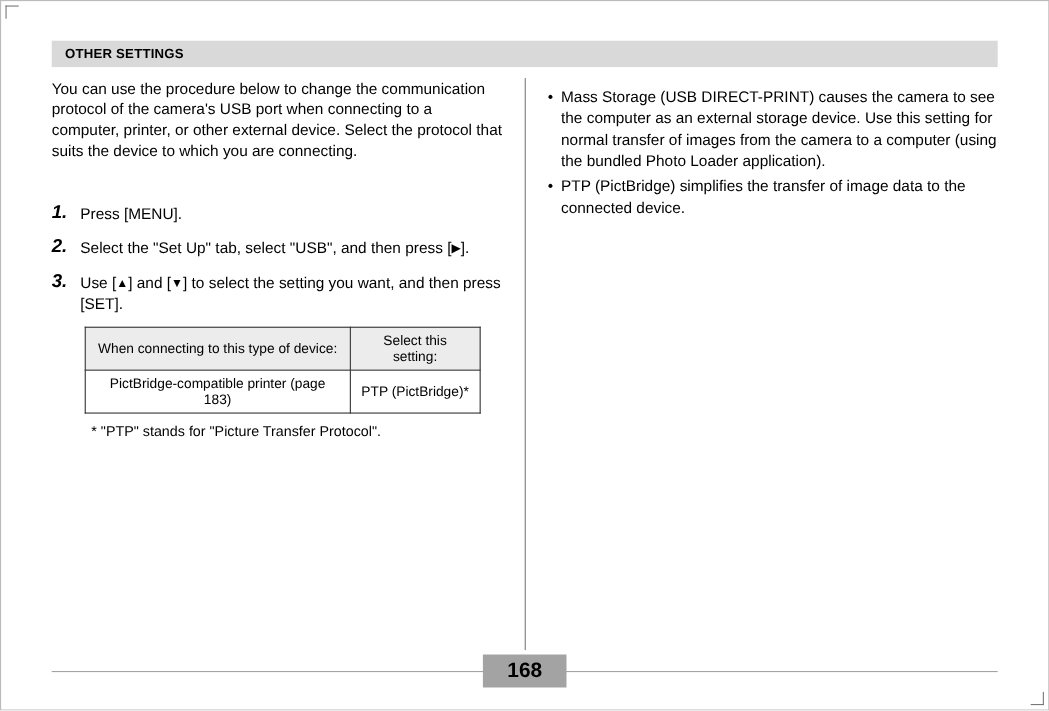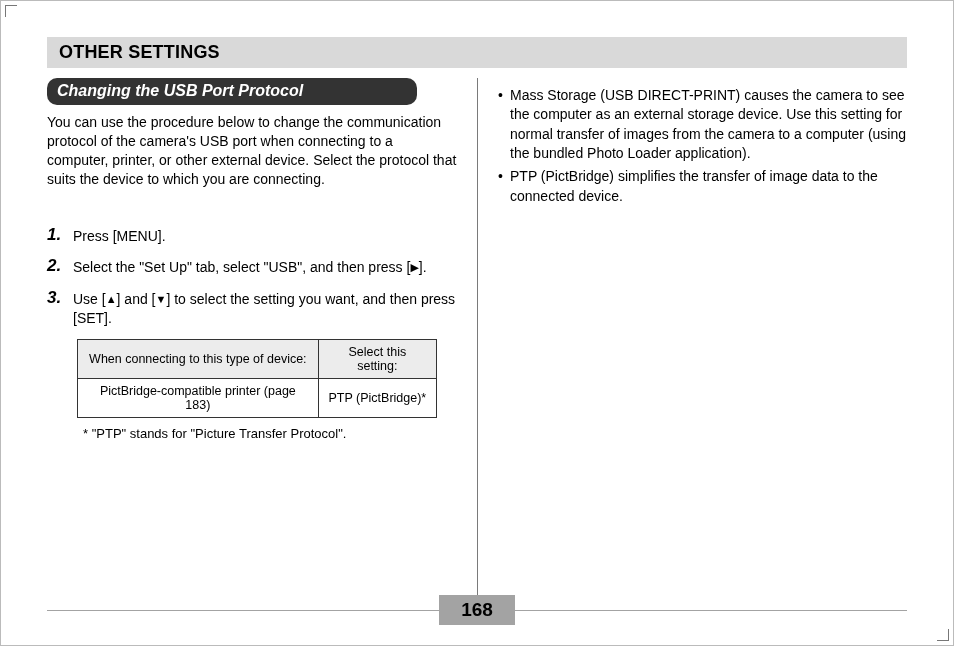--- a/index.html
+++ b/index.html
@@ -11,21 +11,21 @@
     border: 1px solid #bbb;
     padding: 36px 46px 0 46px;
   }
   .banner {
     background: #d9d9d9;
     padding: 5px 12px 5px 12px;
     margin-bottom: 10px;
   }
   .banner-inner {
     font-weight: bold;
-    font-size: 18px;
+    font-size: 12px;
     letter-spacing: 0.2px;
   }
   .columns {
     display: flex;
     width: 100%;
     height: 520px;
   }
   .col-left {
     width: 430px;
     padding-right: 20px;
@@ -141,21 +141,20 @@
   <span class="corner-tick tl"></span>
   <span class="corner-tick br"></span>
 
   <div class="banner">
     <div class="banner-inner">OTHER SETTINGS</div>
   </div>
 
   <div class="columns">
 
     <div class="col-left">
-      <div class="section-title">Changing the USB Port Protocol</div>
       <p class="intro">You can use the procedure below to change the communication protocol of the camera's USB port when connecting to a computer, printer, or other external device. Select the protocol that suits the device to which you are connecting.</p>
 
       <ol class="steps">
         <li class="step">
           <span class="step-num">1.</span>
           <span class="step-body">Press [MENU].</span>
         </li>
         <li class="step">
           <span class="step-num">2.</span>
           <span class="step-body">

